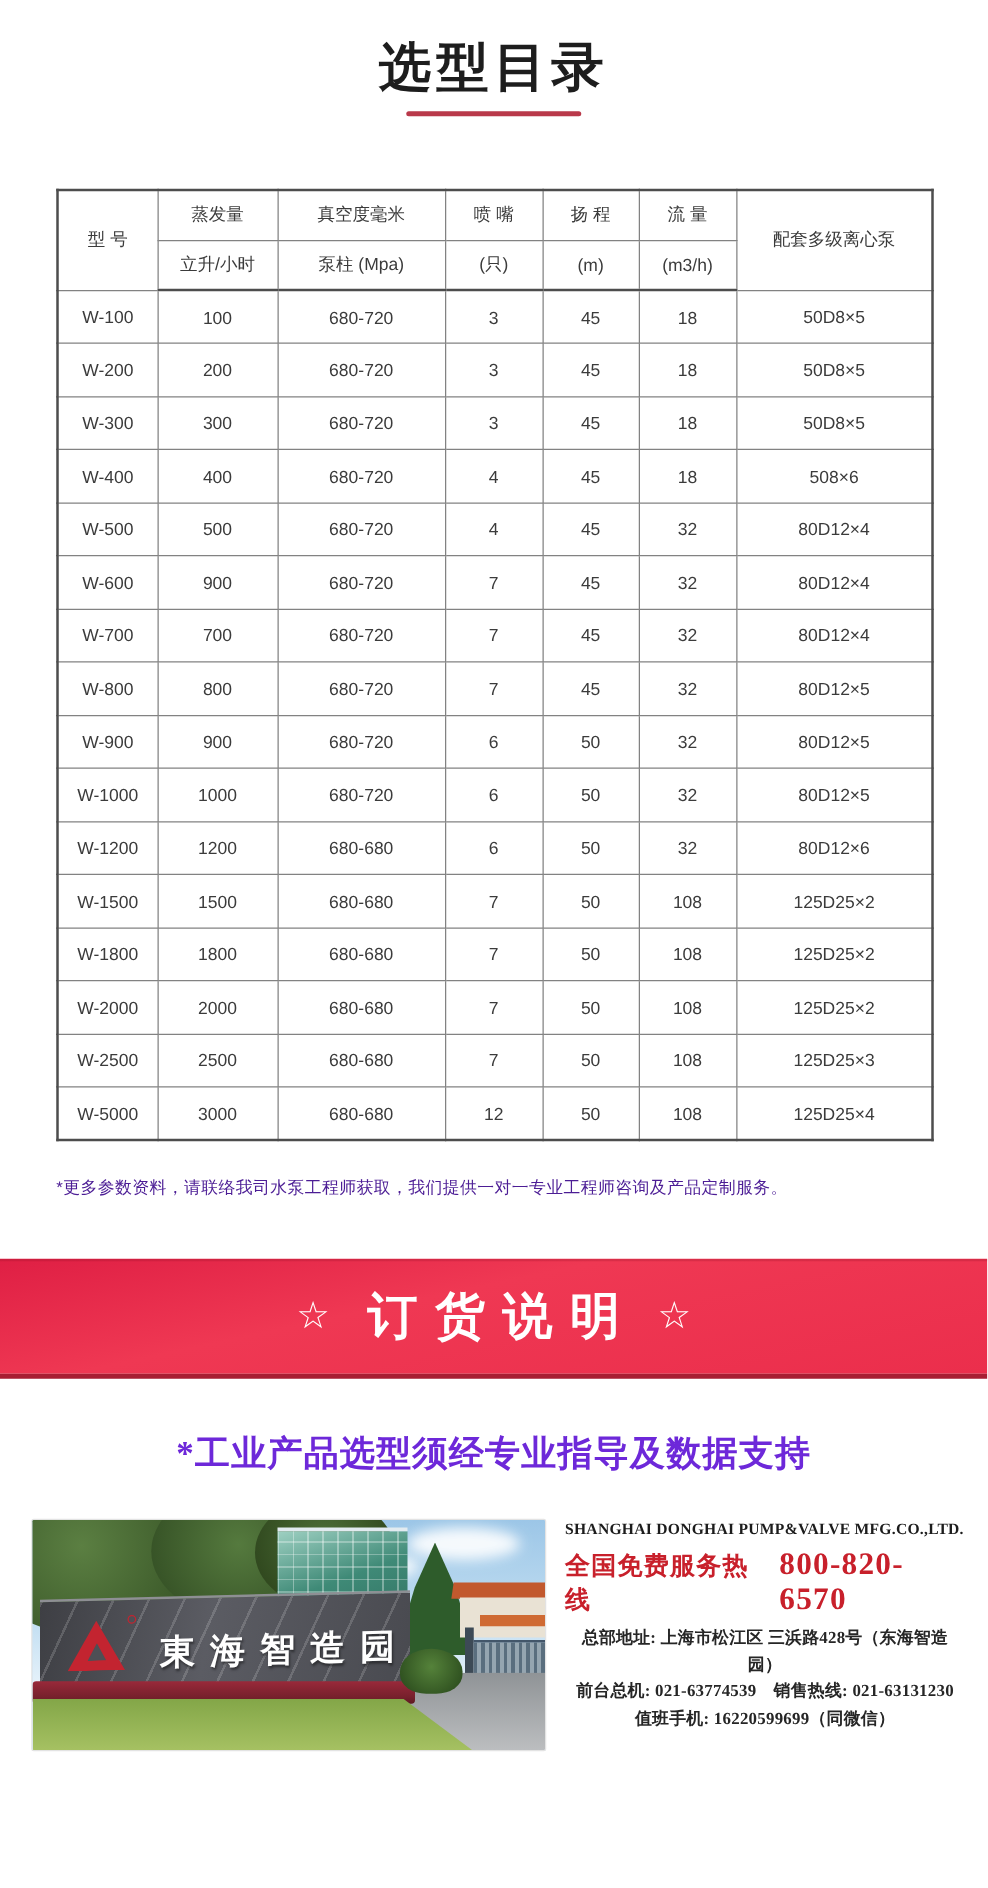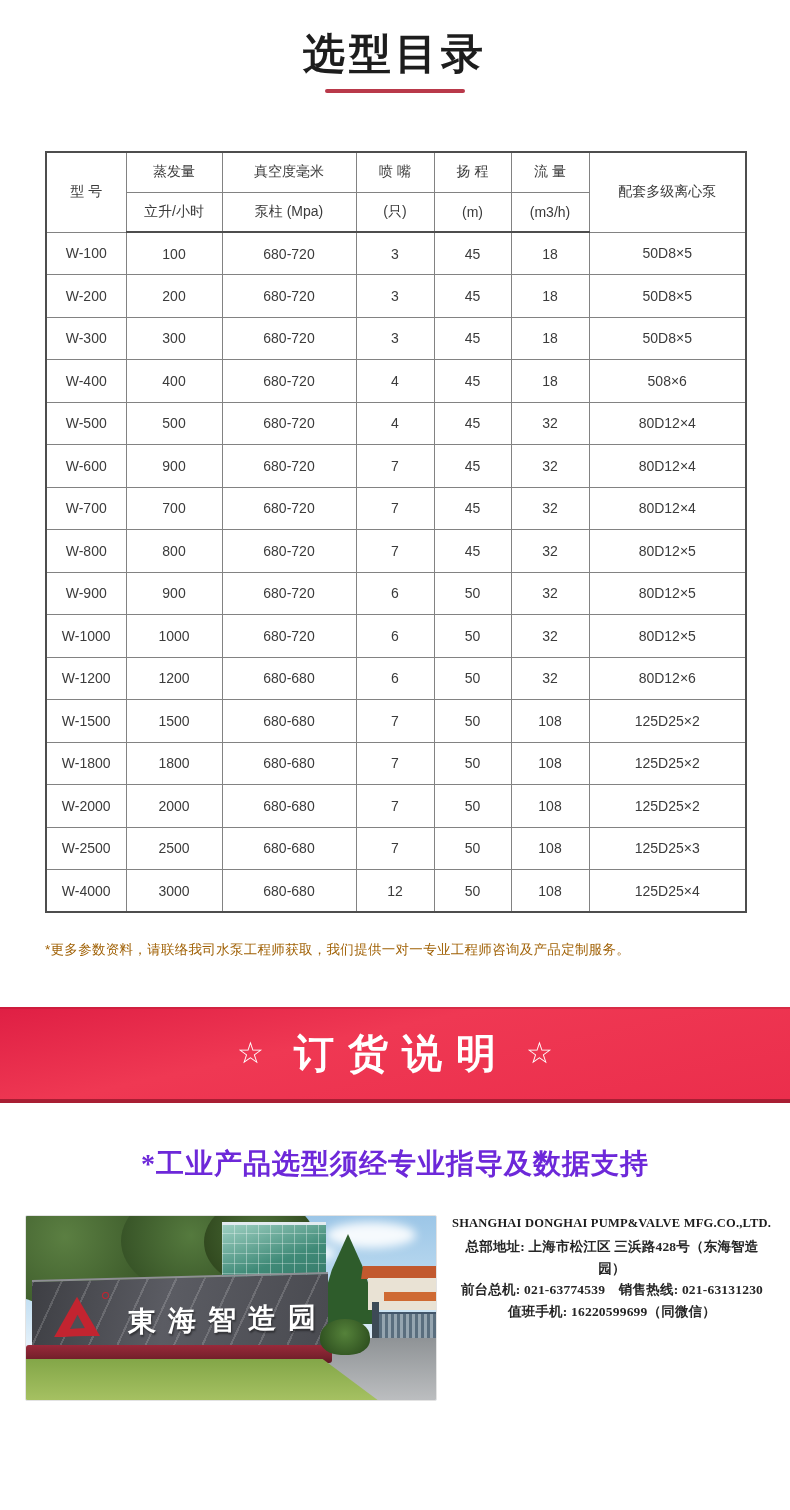--- a/index.html
+++ b/index.html
@@ -15,21 +15,21 @@
   
   .spec-table { width:700px; margin:58px 0 0 45px; border-collapse:collapse; table-layout:fixed;
                 border:2px solid #4d4d4d; }
   .spec-table th, .spec-table td { border:1px solid #828282; text-align:center; vertical-align:middle;
                 font-size:14px; color:#3b3b3b; font-weight:400; padding:0 2px; }
   .spec-table thead tr { height:40px; }
   .spec-table thead tr:last-child th { border-bottom:2px solid #4d4d4d; }
   .spec-table tbody tr { height:42.5px;margin-top:32px; }
 
   
-  .footnote { margin:28px 40px 0 45px; font-size:13.5px; color:#a16207; letter-spacing:0.3px; }
+  .footnote { margin:28px 40px 0 45px; font-size:13.5px; color:#4c1d95; letter-spacing:0.3px; }
 
   
   .banner { margin-top:48px; height:96px; width:790px;
             background:linear-gradient(168deg,#df1f44 0%, #ef3853 40%, #eb2e4c 100%);
             border-bottom:4px solid #a81e33;
             box-shadow: inset 0 2px 0 rgba(150,15,40,.25);
             display:flex; align-items:center; justify-content:center; }
   .banner .star { color:#fff; font-size:30px; margin:0 16px; line-height:1; }
   .banner-title { color:#fff; font-size:40px; font-weight:800; letter-spacing:14px;
                   text-indent:14px; line-height:1; }
@@ -272,21 +272,21 @@
         <tr>
           <td>W-2500</td>
           <td>2500</td>
           <td>680-680</td>
           <td>7</td>
           <td>50</td>
           <td>108</td>
           <td>125D25×3</td>
         </tr>
         <tr>
-          <td>W-4000</td>
+          <td>W-5000</td>
           <td>3000</td>
           <td>680-680</td>
           <td>12</td>
           <td>50</td>
           <td>108</td>
           <td>125D25×4</td>
         </tr>
       </tbody>
   </table>
 
@@ -325,20 +325,24 @@
         <div class="ph-logo-r"></div>
         <div class="ph-sign-text">東海智造园</div>
       </div>
       <div class="ph-hedge"></div>
       <div class="ph-bush"></div>
       <div class="ph-lawn"></div>
     </div>
 
     <div class="contact">
       <div class="company-name-en">SHANGHAI DONGHAI PUMP&amp;VALVE MFG.CO.,LTD.</div>
+      <div class="hotline">
+        <span class="hotline-label">全国免费服务热线</span>
+        <span class="hotline-number">800-820-6570</span>
+      </div>
       <div class="contact-lines">
           <div class="contact-line">总部地址: 上海市松江区 三浜路428号（东海智造园）</div>
           <div class="contact-line">前台总机: 021-63774539　销售热线: 021-63131230</div>
           <div class="contact-line">值班手机: 16220599699（同微信）</div>
         </div>
     </div>
 
   </div>
 </div>
 

